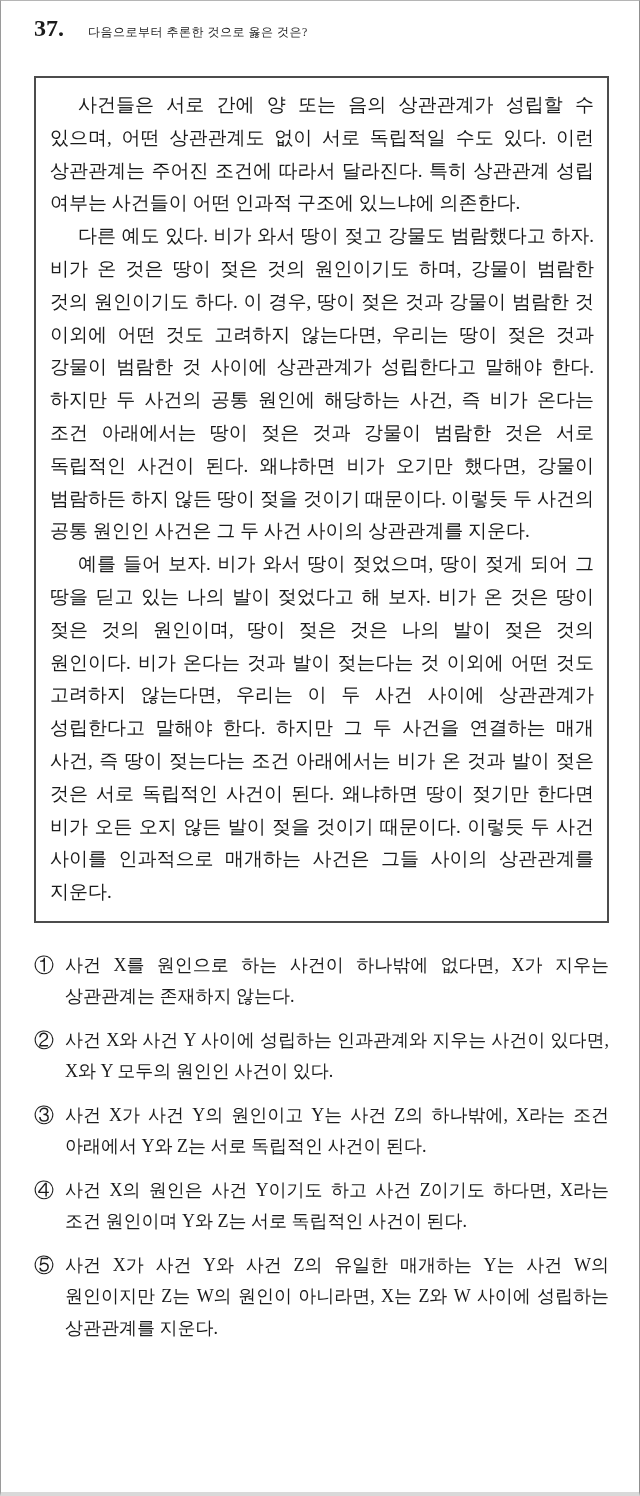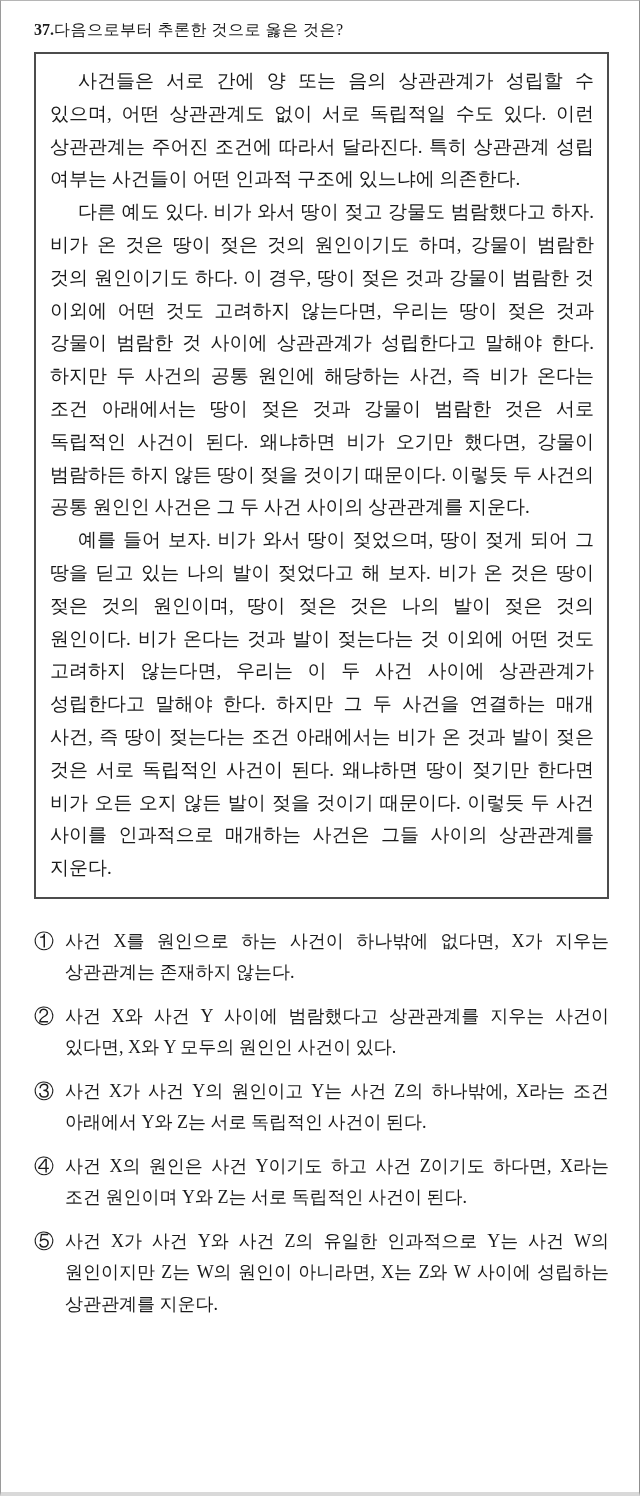--- a/index.html
+++ b/index.html
@@ -23,31 +23,31 @@
     border-bottom: 4px solid #d9d9d9;
     padding: 12px 30px 14px 33px;
   }
   .question-header {
     font-size: 20px;
     line-height: 30px;
     white-space: nowrap;
   }
   .question-number {
     font-weight: bold;
-    font-size: 16px;
-    margin-right: 0;
+    font-size: 24px;
+    margin-right: 24px;
   }
   .question-title {
-    font-size: 16px;
+    font-size: 12px;
     letter-spacing: 0.5px;
     margin-top: 11px;
   }
   .passage-box {
     box-sizing: border-box;
-    margin-top: 7px;
+    margin-top: 29px;
     border: 2px solid #4c4c4c;
     padding: 11px 13px 12px 14px;
     background: #ffffff;
   }
   .passage-box p {
     margin: 0;
     font-size: 19px;
     line-height: 32.8px;
     text-align: justify;
     text-indent: 28px;
@@ -92,29 +92,29 @@
     <p>예를 들어 보자. 비가 와서 땅이 젖었으며, 땅이 젖게 되어 그 땅을 딛고 있는 나의 발이 젖었다고 해 보자. 비가 온 것은 땅이 젖은 것의 원인이며, 땅이 젖은 것은 나의 발이 젖은 것의 원인이다. 비가 온다는 것과 발이 젖는다는 것 이외에 어떤 것도 고려하지 않는다면, 우리는 이 두 사건 사이에 상관관계가 성립한다고 말해야 한다. 하지만 그 두 사건을 연결하는 매개 사건, 즉 땅이 젖는다는 조건 아래에서는 비가 온 것과 발이 젖은 것은 서로 독립적인 사건이 된다. 왜냐하면 땅이 젖기만 한다면 비가 오든 오지 않든 발이 젖을 것이기 때문이다. 이렇듯 두 사건 사이를 인과적으로 매개하는 사건은 그들 사이의 상관관계를 지운다.</p>
   </div>
 
   <div class="choices">
     <div class="choice">
       <span class="choice-marker">①</span>
       <span class="choice-text">사건 X를 원인으로 하는 사건이 하나밖에 없다면, X가 지우는 상관관계는 존재하지 않는다.</span>
     </div>
     <div class="choice">
       <span class="choice-marker">②</span>
-      <span class="choice-text">사건 X와 사건 Y 사이에 범람했다고 상관관계를 지우는 사건이 있다면, X와 Y 모두의 원인인 사건이 있다.</span>
+      <span class="choice-text">사건 X와 사건 Y 사이에 성립하는 인과관계와 지우는 사건이 있다면, X와 Y 모두의 원인인 사건이 있다.</span>
     </div>
     <div class="choice">
       <span class="choice-marker">③</span>
       <span class="choice-text">사건 X가 사건 Y의 원인이고 Y는 사건 Z의 하나밖에, X라는 조건 아래에서 Y와 Z는 서로 독립적인 사건이 된다.</span>
     </div>
     <div class="choice">
       <span class="choice-marker">④</span>
       <span class="choice-text">사건 X의 원인은 사건 Y이기도 하고 사건 Z이기도 하다면, X라는 조건 원인이며 Y와 Z는 서로 독립적인 사건이 된다.</span>
     </div>
     <div class="choice">
       <span class="choice-marker">⑤</span>
-      <span class="choice-text">사건 X가 사건 Y와 사건 Z의 유일한 인과적으로 Y는 사건 W의 원인이지만 Z는 W의 원인이 아니라면, X는 Z와 W 사이에 성립하는 상관관계를 지운다.</span>
+      <span class="choice-text">사건 X가 사건 Y와 사건 Z의 유일한 매개하는 Y는 사건 W의 원인이지만 Z는 W의 원인이 아니라면, X는 Z와 W 사이에 성립하는 상관관계를 지운다.</span>
     </div>
   </div>
 
 </div>
 
 </body></html>

